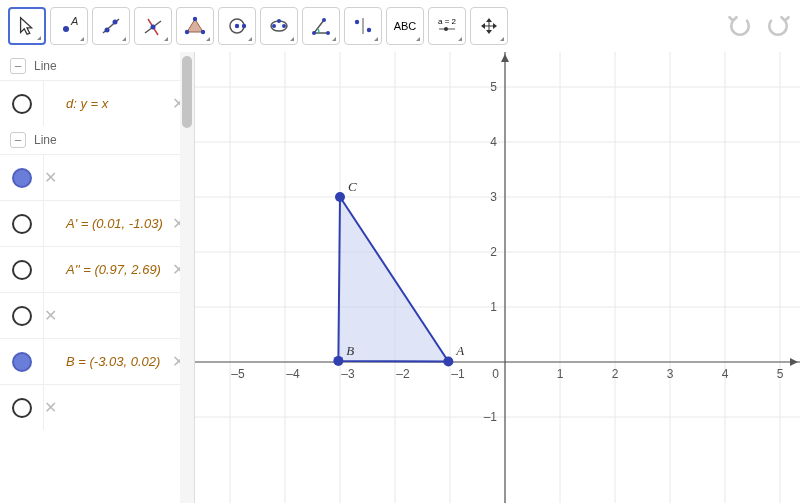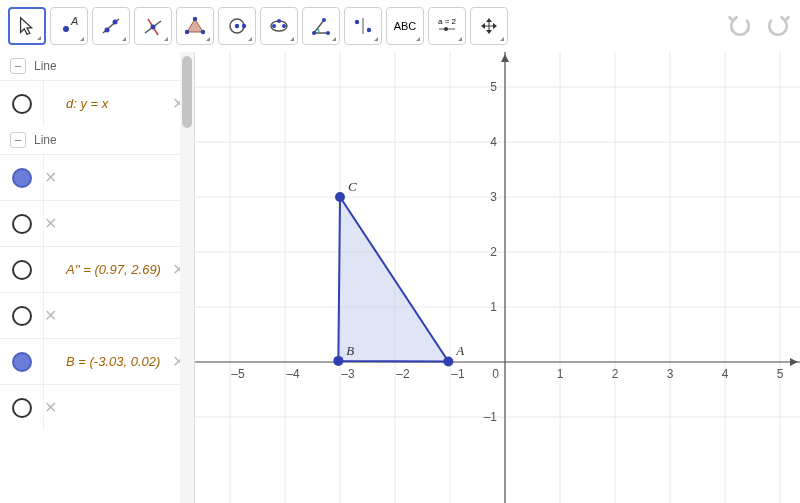--- a/index.html
+++ b/index.html
@@ -154,20 +154,21 @@
         <div class="item-row">
       <div class="item-marker">
         <div class="circle-marker filled"></div>
       </div>
       <div class="item-close">✕</div>
         </div>
         <div class="item-row">
       <div class="item-marker">
         <div class="circle-marker "></div>
       </div>
+      <div class="item-label">A' = (0.01, -1.03)</div>
       <div class="item-close">✕</div>
         </div>
         <div class="item-row">
       <div class="item-marker">
         <div class="circle-marker "></div>
       </div>
       <div class="item-label">A'' = (0.97, 2.69)</div>
       <div class="item-close">✕</div>
         </div>
         <div class="item-row">

